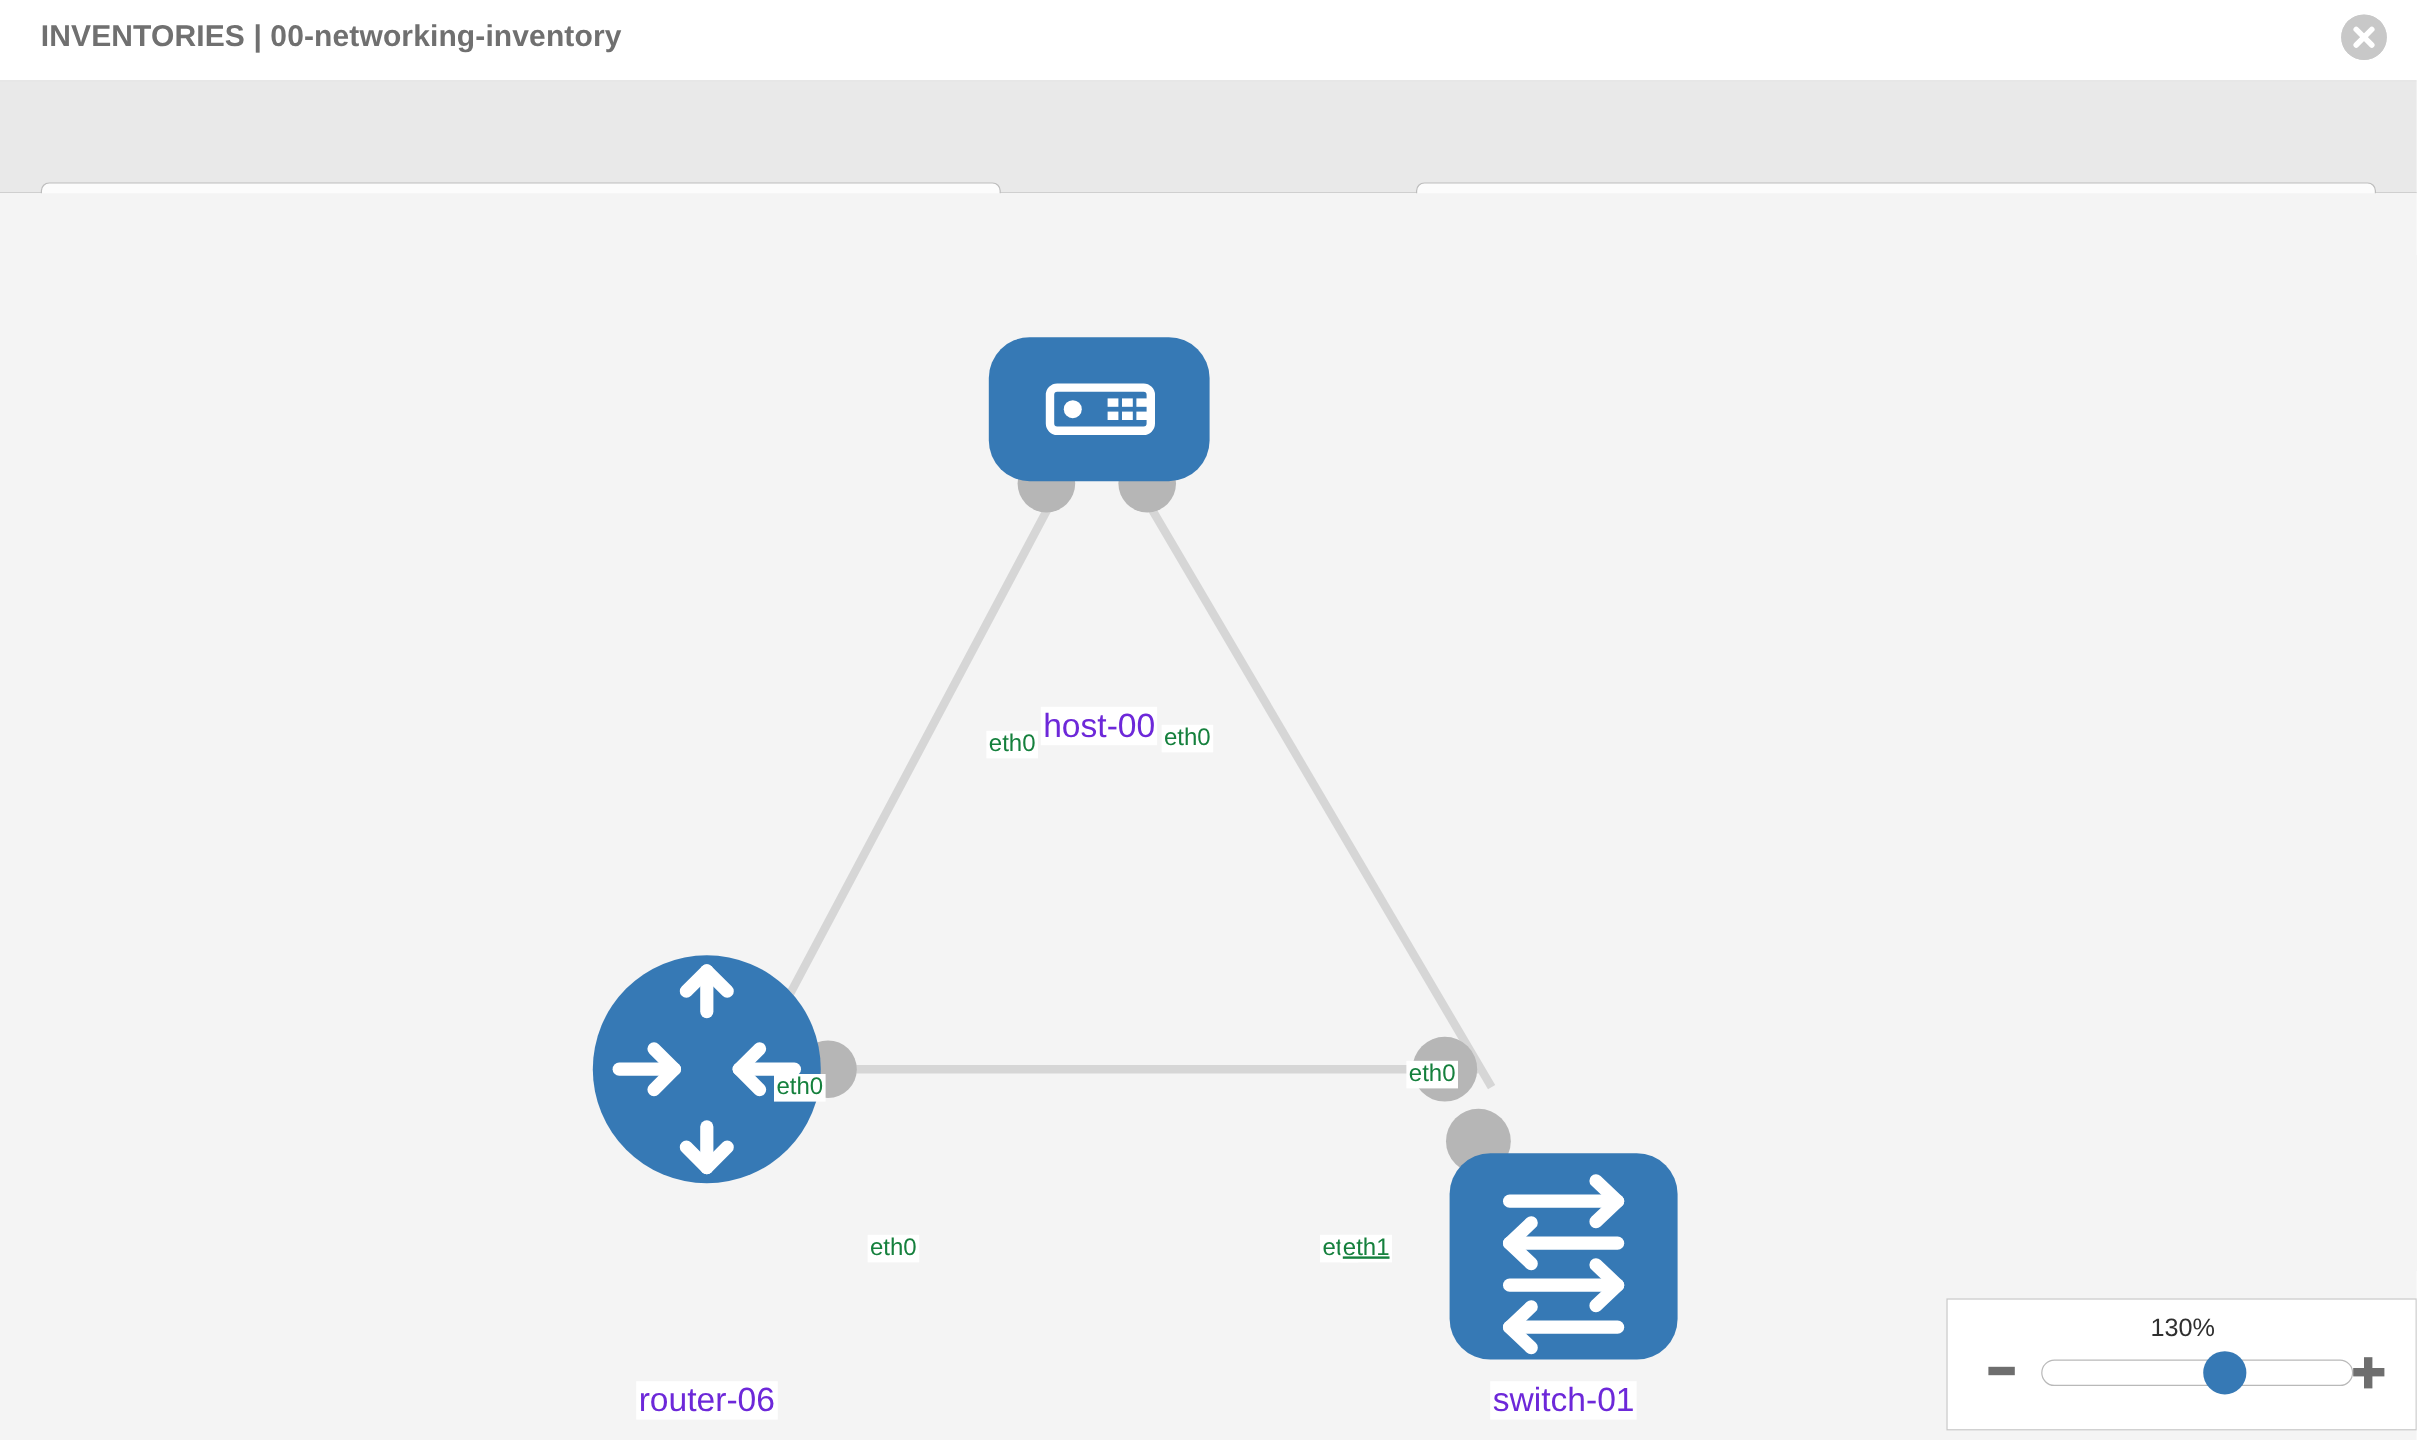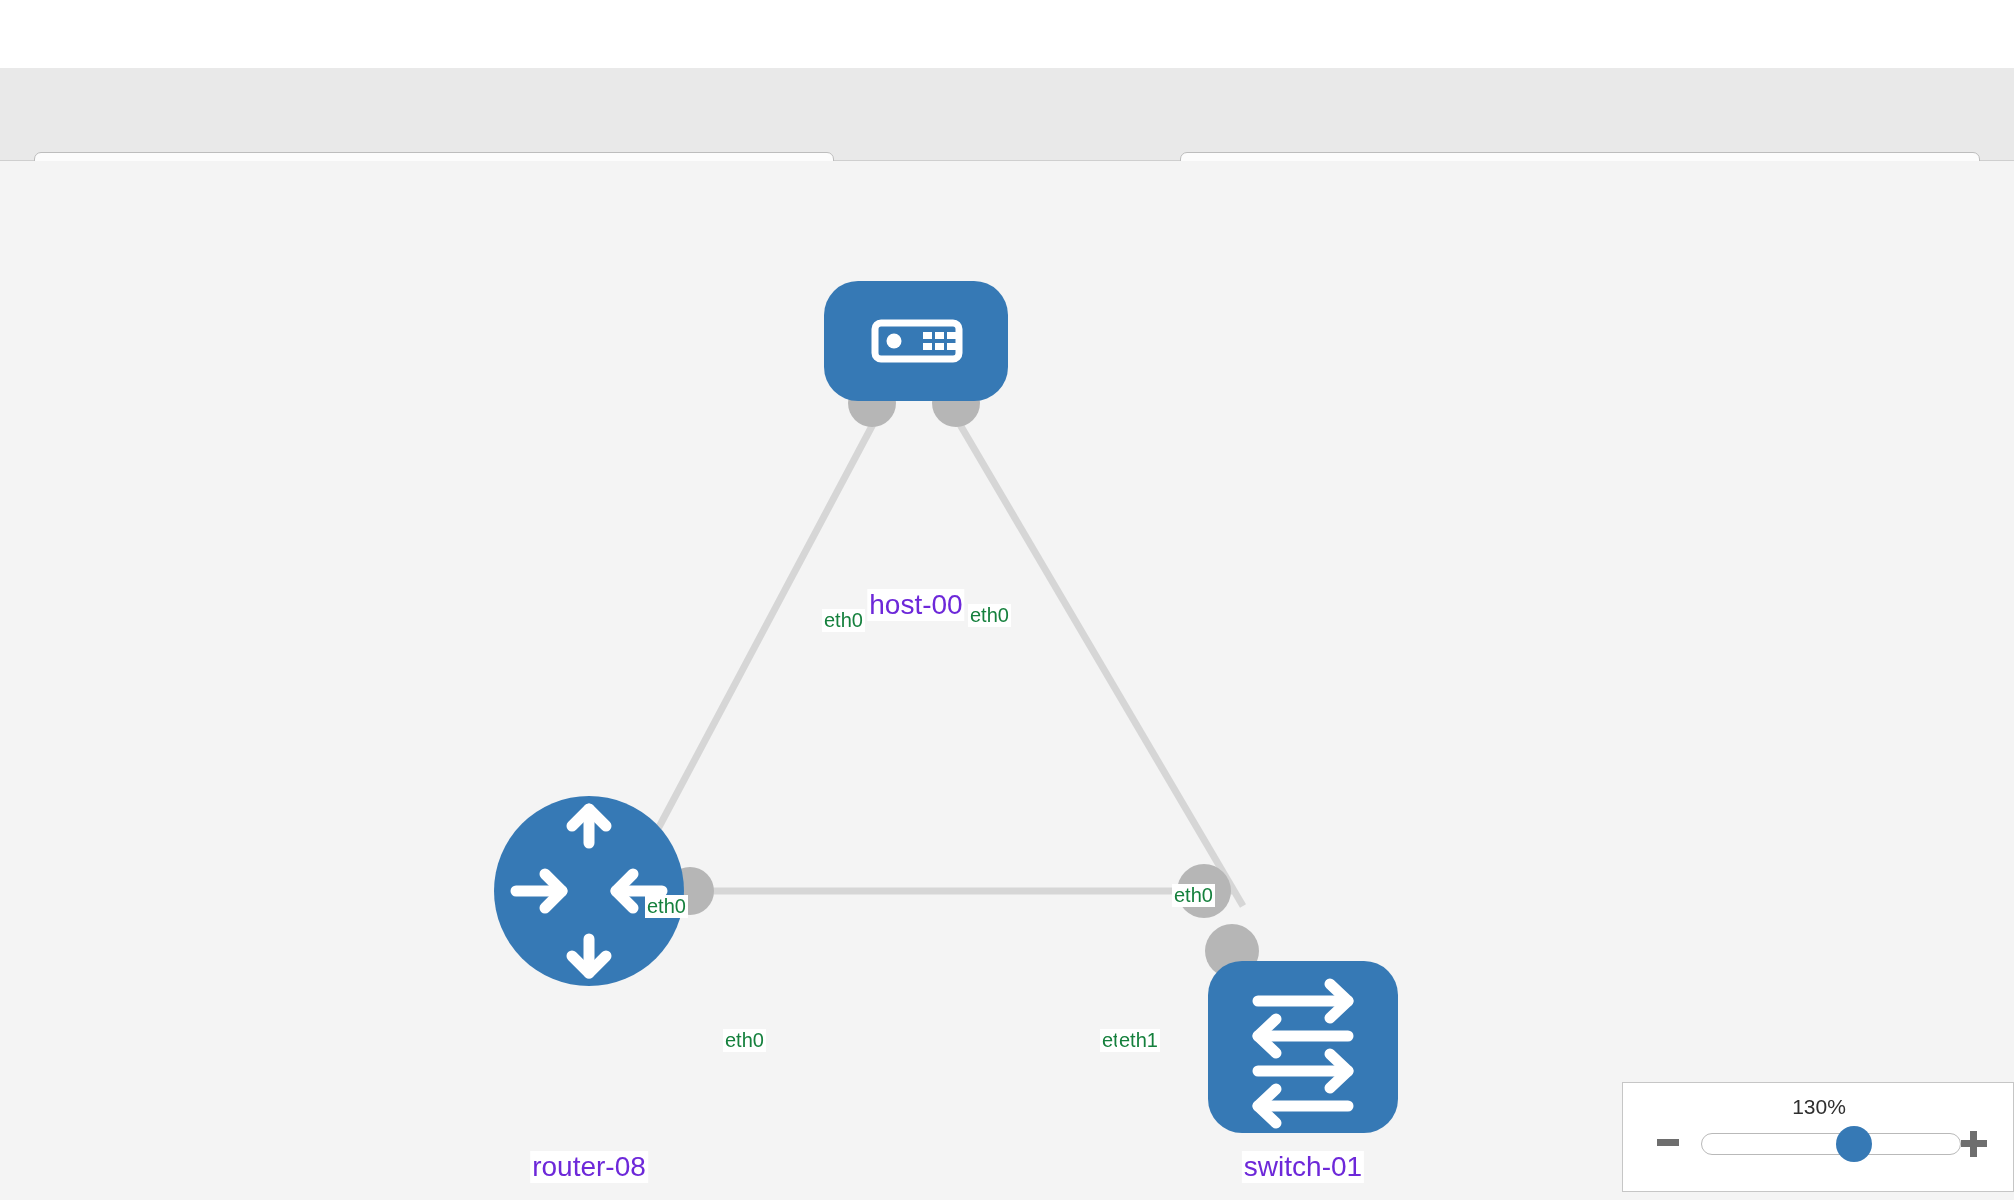--- a/index.html
+++ b/index.html
@@ -167,20 +167,29 @@
     border-radius: 50%;
     background: #3679b5;
     cursor: pointer;
   }
 </style>
 </head>
 <body>
 
 <div id="app">
 
+  <div class="header">
+    <div class="header-title">INVENTORIES | 00-networking-inventory</div>
+    <div class="close-btn">
+      <svg width="38" height="38" viewBox="0 0 38 38" aria-hidden="true">
+        <circle cx="19" cy="19" r="19" fill="#c8c8c8"></circle>
+        <path d="M12.5 12.5 L25.5 25.5 M25.5 12.5 L12.5 25.5" stroke="#ffffff" stroke-width="4.6" stroke-linecap="round"></path>
+      </svg>
+    </div>
+  </div>
 
   <div class="toolbar">
 
     <div class="select-box" id="actions-select">
       <span class="sel-text">ACTIONS</span>
       <span class="caret"></span>
     </div>
 
     <div class="tool-icon" id="wrench-icon">
       <svg width="38" height="38" viewBox="0 0 38 38" aria-hidden="true">
@@ -284,25 +293,25 @@
     <div class="iface-label" style="left:968px; top:443px;">eth0</div>
 
     <div class="iface-label" style="left:645px; top:734px;">eth0</div>
 
     <div class="iface-label" style="left:1172px; top:723px;">eth0</div>
 
     <div class="iface-label" style="left:723px; top:868px;">eth0</div>
 
     <div class="iface-label" style="left:1100px; top:868px;">eth</div>
 
-    <div class="iface-label" style="left:1117px; top:868px;">eth1</div>
+    <div class="iface-label" style="left:1117px; top:868px;text-decoration:underline;">eth1</div>
 
     <div class="node-label" style="left:916px; top:428px;">host-00</div>
 
-    <div class="node-label" style="left:589px; top:990px;">router-08</div>
+    <div class="node-label" style="left:589px; top:990px;">router-06</div>
 
     <div class="node-label" style="left:1303px; top:990px;">switch-01</div>
 
   </div>
 
   <div class="zoom-panel">
     <div class="zoom-value">130%</div>
     <div class="zoom-minus"></div>
     <div class="zoom-track">
       <div class="zoom-thumb" id="zoom-thumb" style="left: 134.4px;"></div>

